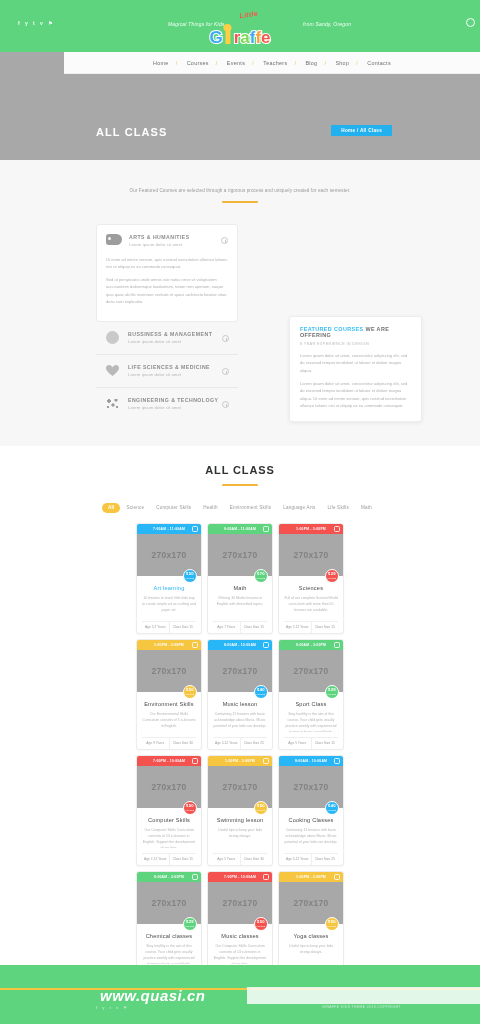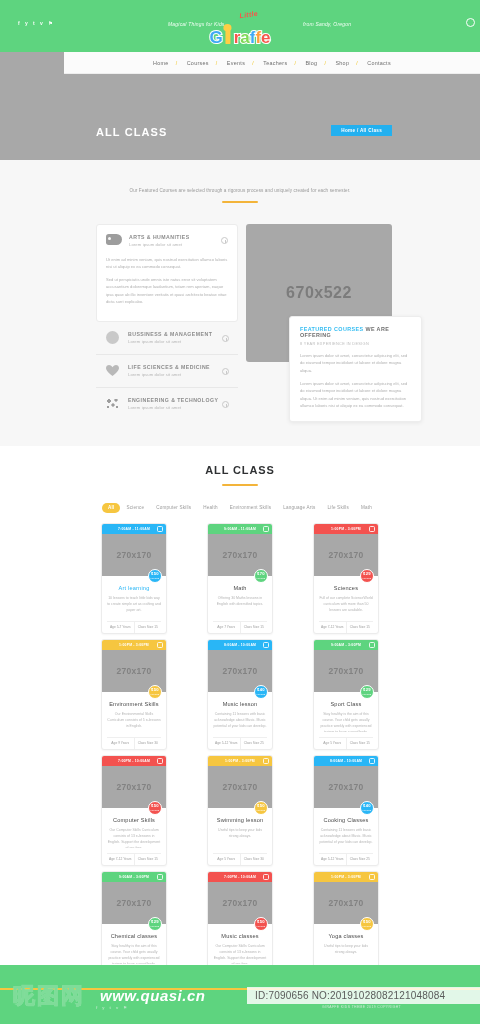--- a/index.html
+++ b/index.html
@@ -178,21 +178,21 @@
   }
   .filters span {
     font-size:4.6px; color:#9b9b9b; padding: 0 6px; letter-spacing:.2px;
   }
   .filters span.on {
     background:#f6c640; color:#ffffff; border-radius:7px; padding: 2.5px 6px;
     font-weight:bold;
   }
 
   
-  .grid { display:flex; flex-wrap:wrap; gap: 5px; padding: 10px 101px 0; justify-content:space-between;}
+  .grid { display:flex; flex-wrap:wrap; gap: 5px; padding: 10px 101px 0; justify-content:center;}
   .card {
     width: 66px; background:#ffffff; border:1px solid #ececec; border-radius:3px;
     overflow:hidden; box-shadow: 0 1px 2px rgba(0,0,0,.04);
   }
   .card-top { height: 10px; display:flex; align-items:center; justify-content:center;
     position:relative; }
   .card-top .t { font-size: 3.4px; color:#ffffff; font-weight:bold; letter-spacing:.2px;}
   .card-top .ci { position:absolute; right:3px; top:2px; width:6px; height:6px;
     border:.8px solid rgba(255,255,255,.85); border-radius:1.5px;}
   .card-img { height: 42px; background:#a8a8a8; display:flex; align-items:center;
@@ -338,21 +338,20 @@
           <span>
             <span class="acc-t" style="display:block">ENGINEERING &amp; TECHNOLOGY</span>
             <span class="acc-s" style="display:block">Lorem ipsum dolor sit amet</span>
           </span>
           <span class="acc-plus"></span>
         </div>
       </div>
     </div>
 
     <div class="feat-img-wrap">
-      <div class="feat-img">670x522</div>
       <div class="feat-overlay">
         <div class="fo-title">
           <b>FEATURED COURSES</b><span> WE ARE OFFERING</span>
         </div>
         <div class="fo-sub">8 YEAR EXPERIENCE IN DESIGN</div>
         <p class="fo-overlay-p">Lorem ipsum dolor sit amet, consectetur adipiscing elit, sed do eiusmod tempor incididunt ut labore et dolore magna aliqua.</p>
         <p class="fo-overlay-p">Lorem ipsum dolor sit amet, consectetur adipiscing elit, sed do eiusmod tempor incididunt ut labore et dolore magna aliqua. Ut enim ad minim veniam, quis nostrud exercitation ullamco laboris nisi ut aliquip ex ea commodo consequat.</p>
       </div>
     </div>
   </div>
@@ -638,18 +637,16 @@
 
 <div class="wm">
   <div class="bar"></div>
   <div class="fsocial" id="foot-social">
       <span>f</span>
       <span>y</span>
       <span>t</span>
       <span>v</span>
       <span>⚑</span>
     </div>
-  <div class="cn">昵图网</div>
   <div class="url">www.quasi.cn</div>
   <div class="idbox"></div>
-  <div class="idtxt">ID:7090656 NO:20191028082121048084</div>
   <div class="cpy">GIRAFFE KIDS THEME 2019 COPYRIGHT</div>
 </div>
 
 </body></html>

